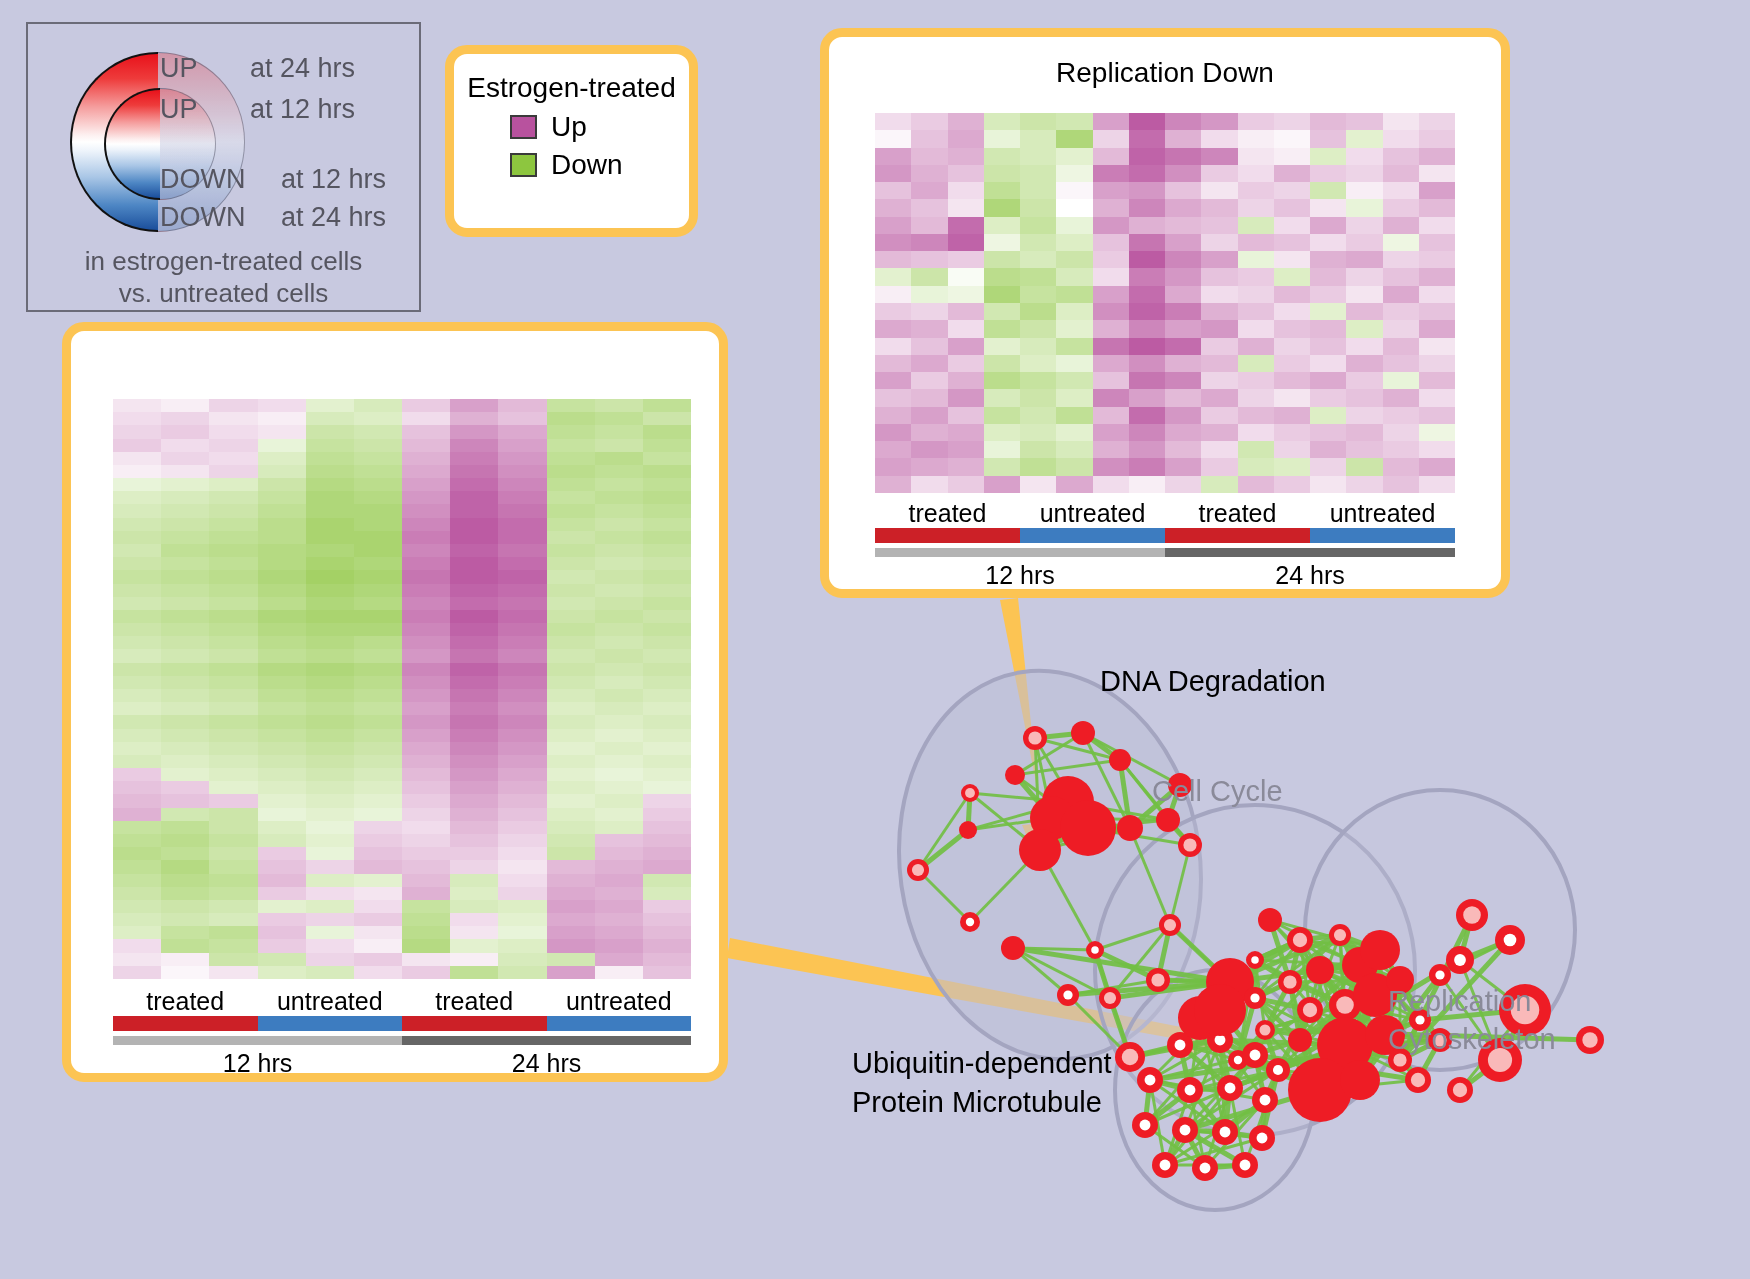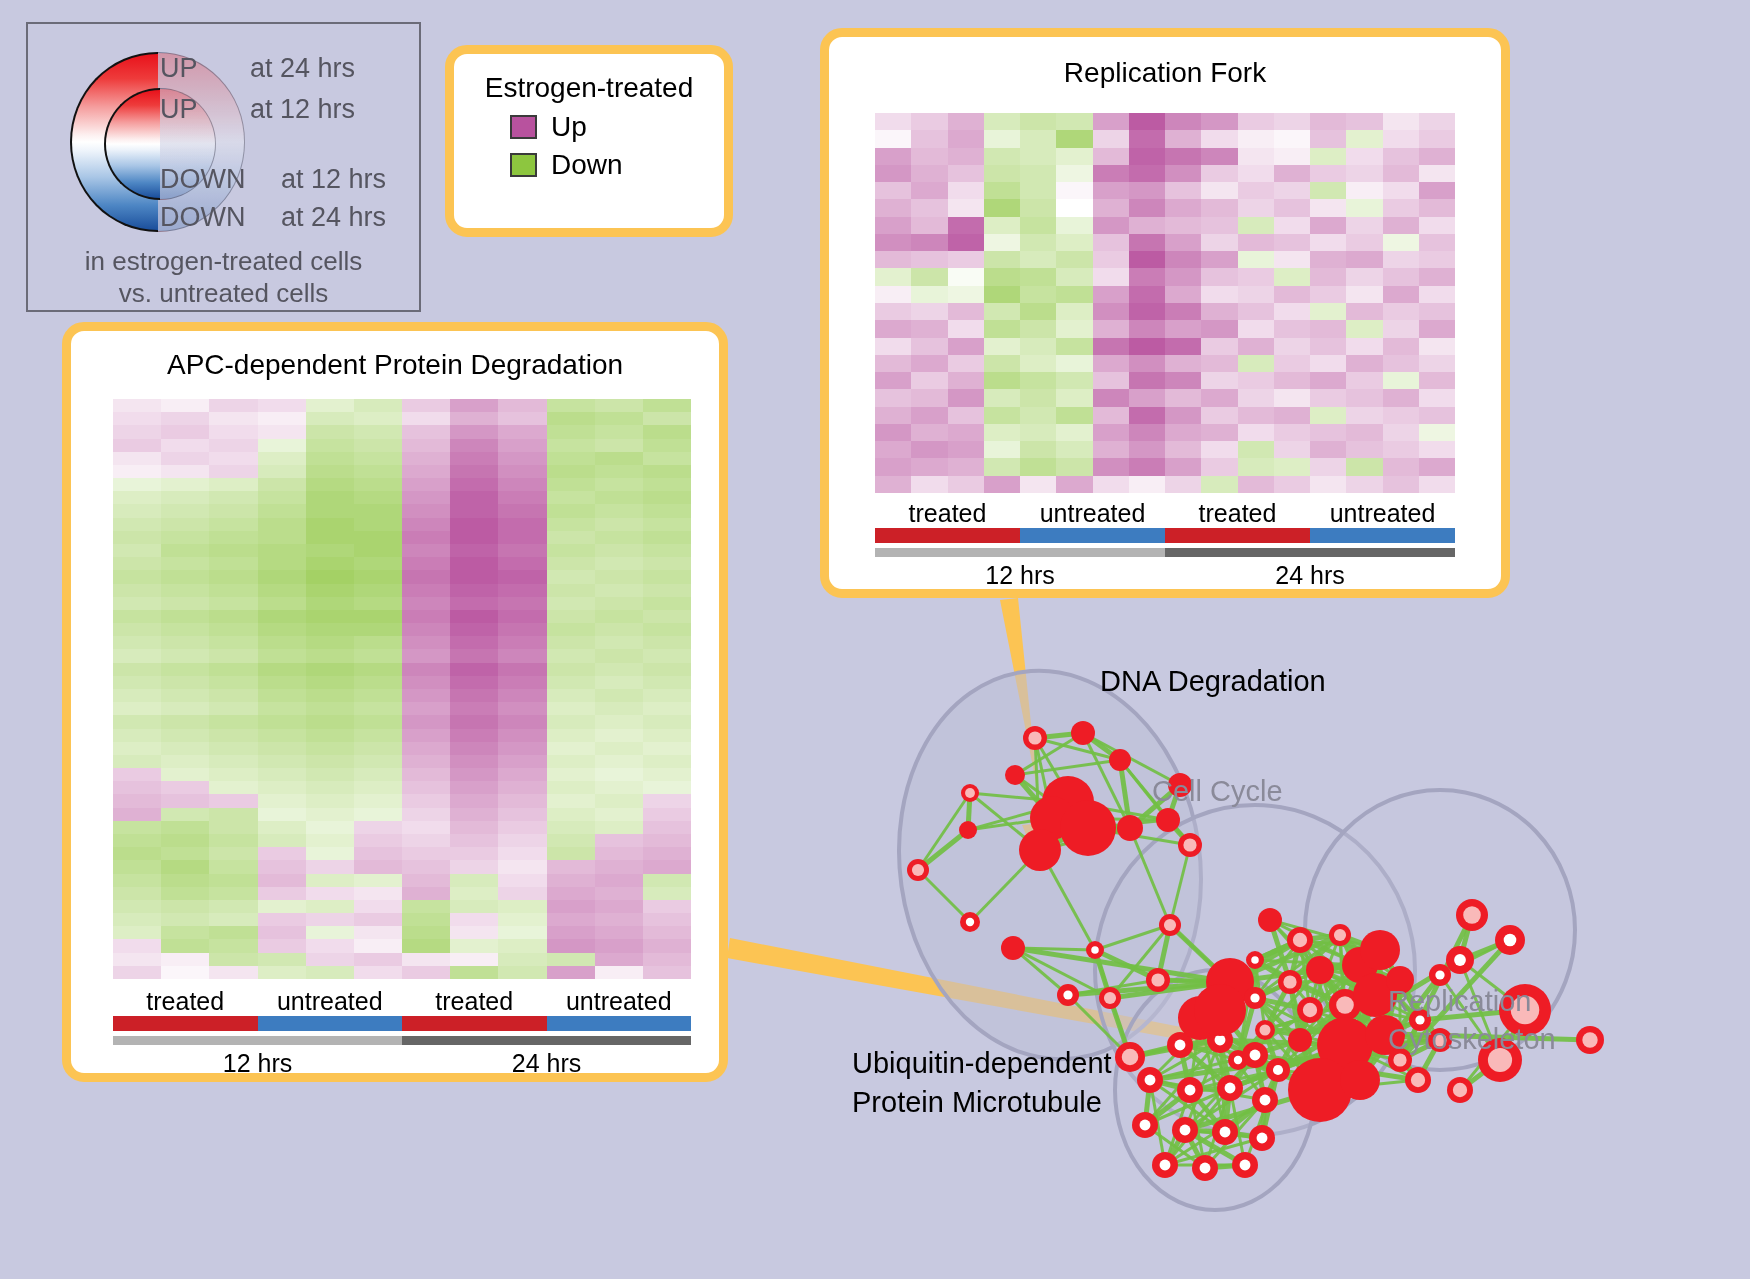--- a/index.html
+++ b/index.html
@@ -36,21 +36,21 @@
   .ring-inner .half-left { border-width:2.5px; }
 
   .leg-row { position:absolute; color:#555560; font-size:27px; white-space:nowrap; }
   .leg-key { position:absolute; color:#555560; font-size:26px; text-align:center; width:100%;
              left:0; line-height:1.18; }
 
   
   .card {
     position:absolute; background:#ffffff; border:9px solid #fcc453; border-radius:22px;
   }
-  #estrogen-card { left:445px; top:45px; width:288px; height:192px; }
+  #estrogen-card { left:445px; top:45px; width:253px; height:192px; }
   #estrogen-card .title {
     text-align:center; font-size:28px; color:#000; margin-top:17px; line-height:1.22;
   }
   .swatch-row { display:flex; align-items:center; gap:14px; margin-left:56px; margin-top:6px; }
   .swatch { width:27px; height:24px; border:2px solid #3a3a3a; }
   .swatch-label { font-size:28px; color:#000; }
 
   
   #replication-card { left:820px; top:28px; width:690px; height:570px; }
   #apc-card { left:62px; top:322px; width:666px; height:760px; }
@@ -120,21 +120,21 @@
 </div>
 
 <svg id="connectors">
 
   <path d="M 1000 600 L 1044 823 L 1022 825 L 1042 872 L 1066 828 L 1042 830 L 1018 598 Z" fill="#fcc453"></path>
 
   <path d="M 730 938 L 1186 1028 L 1183 1006 L 1233 1035 L 1180 1060 L 1183 1040 L 727 958 Z" fill="#fcc453"></path>
 </svg>
 
 <div class="card" id="replication-card">
-  <div class="panel-title">Replication Fork</div>
+  <div class="panel-title">Replication Down</div>
   <div id="hm-rep" class="hm" style="position: absolute; left: 46px; top: 76px; width: 580px; height: 380px; grid-template-columns: repeat(16, 1fr); grid-template-rows: repeat(22, 1fr);">
       <div style="background:rgb(241,220,236)"></div>
       <div style="background:rgb(234,203,226)"></div>
       <div style="background:rgb(223,177,211)"></div>
       <div style="background:rgb(215,235,188)"></div>
       <div style="background:rgb(204,229,169)"></div>
       <div style="background:rgb(209,232,178)"></div>
       <div style="background:rgb(216,160,202)"></div>
       <div style="background:rgb(188,91,163)"></div>
       <div style="background:rgb(205,134,187)"></div>
@@ -500,21 +500,20 @@
       <div class="hr-seg" style="background: rgb(102, 102, 102);"></div>
     </div>
     <div class="hr-labels">
       <span>12 hrs</span>
       <span>24 hrs</span>
     </div>
   </div>
 </div>
 
 <div class="card" id="apc-card">
-  <div class="panel-title">APC-dependent Protein Degradation</div>
   <div id="hm-apc" class="hm" style="position: absolute; left: 42px; top: 68px; width: 578px; height: 580px; grid-template-columns: repeat(12, 1fr); grid-template-rows: repeat(44, 1fr);">
       <div style="background:rgb(244,229,240)"></div>
       <div style="background:rgb(248,238,245)"></div>
       <div style="background:rgb(237,212,231)"></div>
       <div style="background:rgb(241,220,236)"></div>
       <div style="background:rgb(227,241,207)"></div>
       <div style="background:rgb(215,235,188)"></div>
       <div style="background:rgb(234,203,226)"></div>
       <div style="background:rgb(216,160,202)"></div>
       <div style="background:rgb(227,186,216)"></div>

